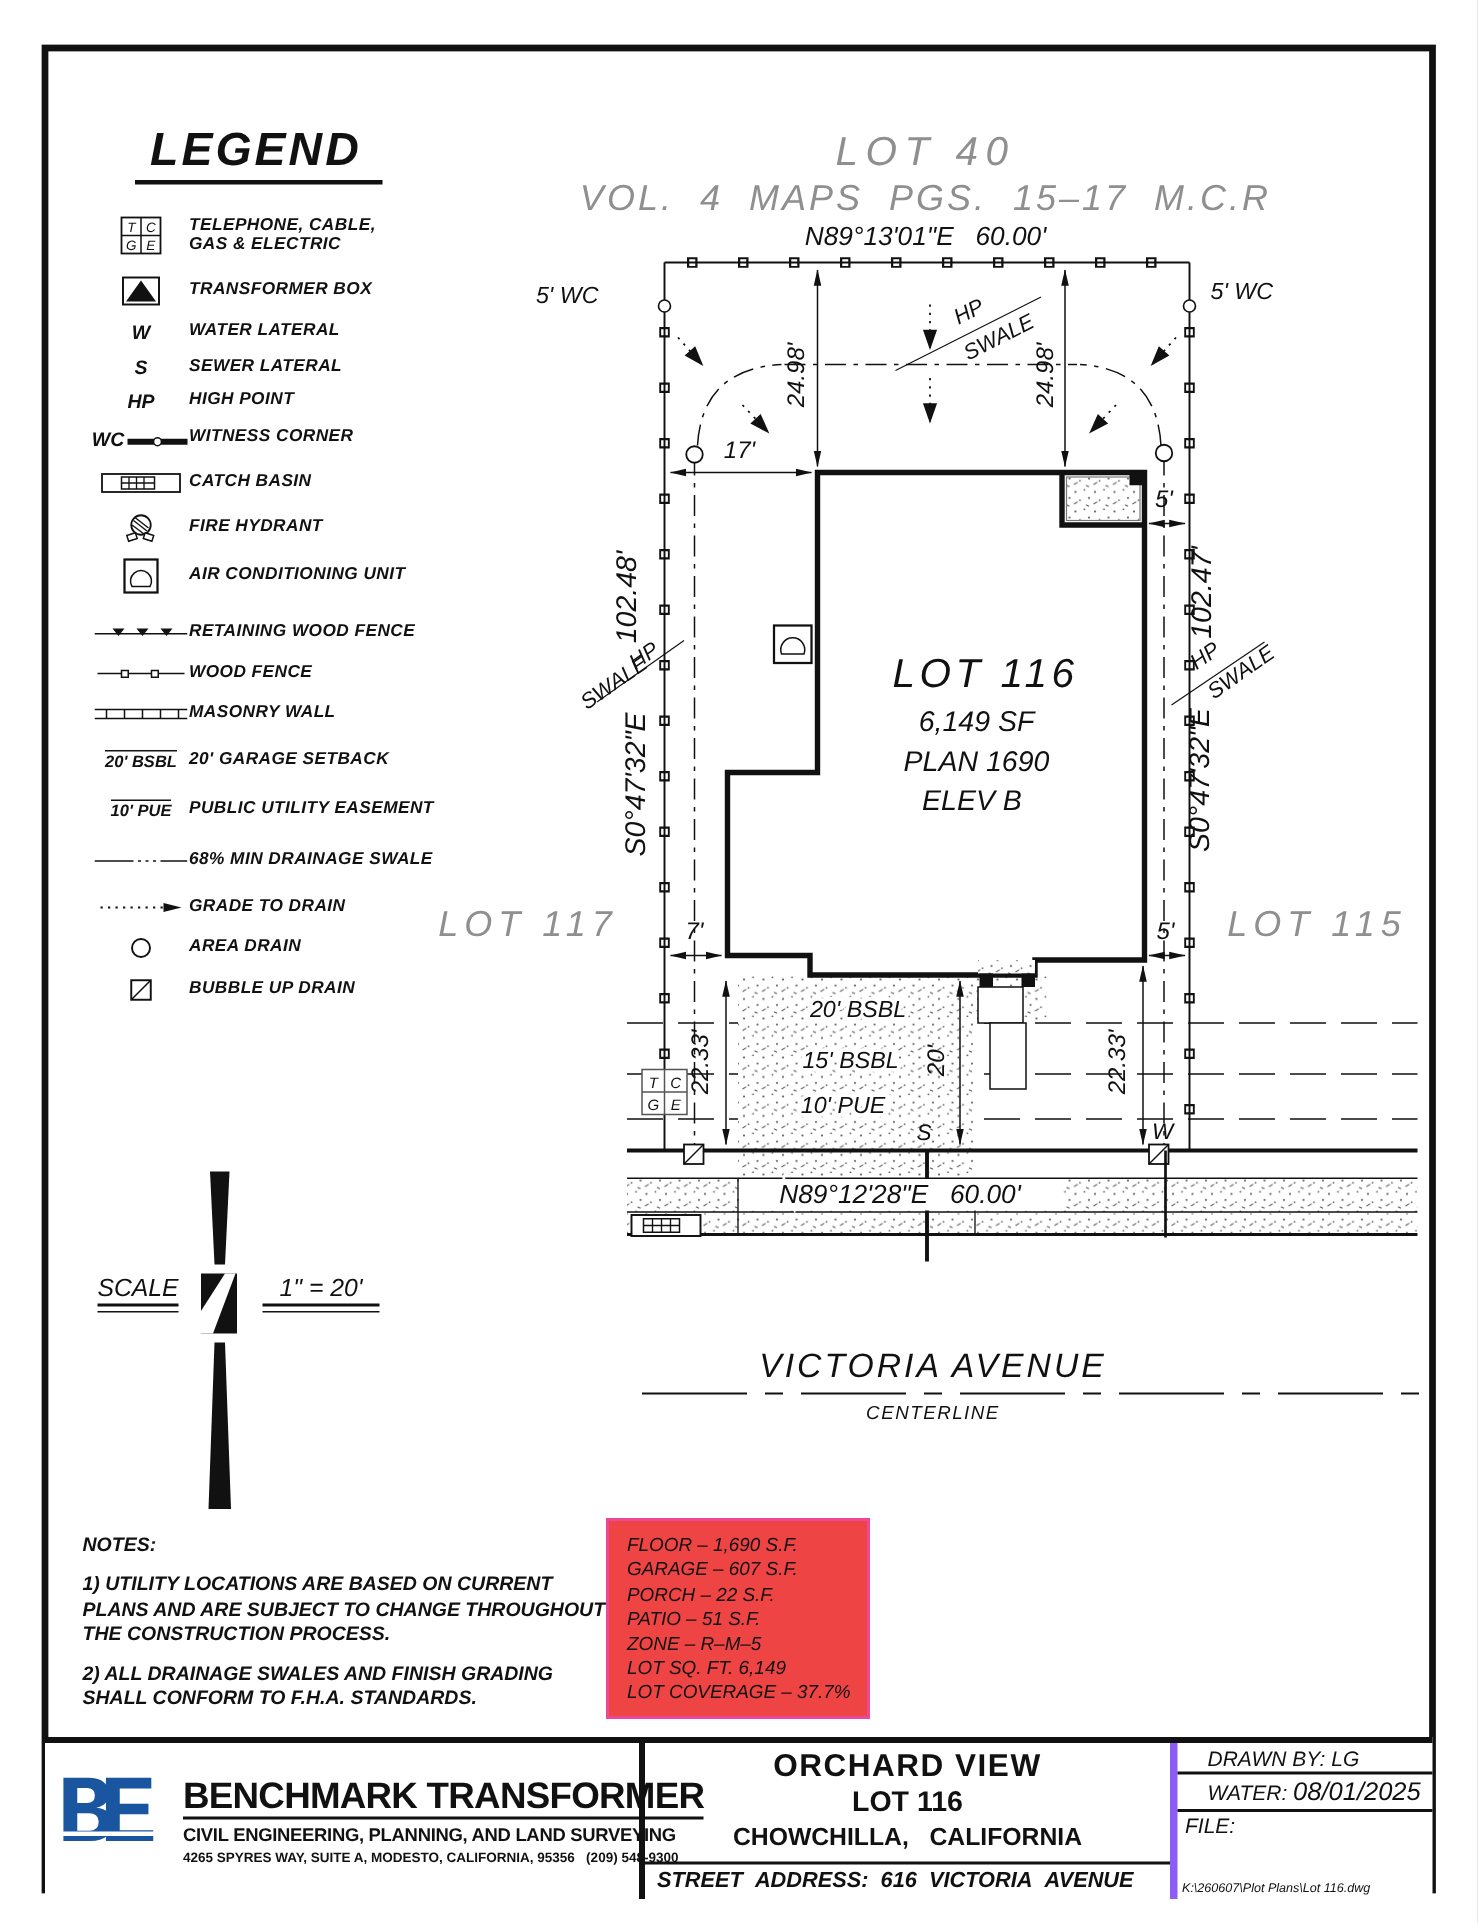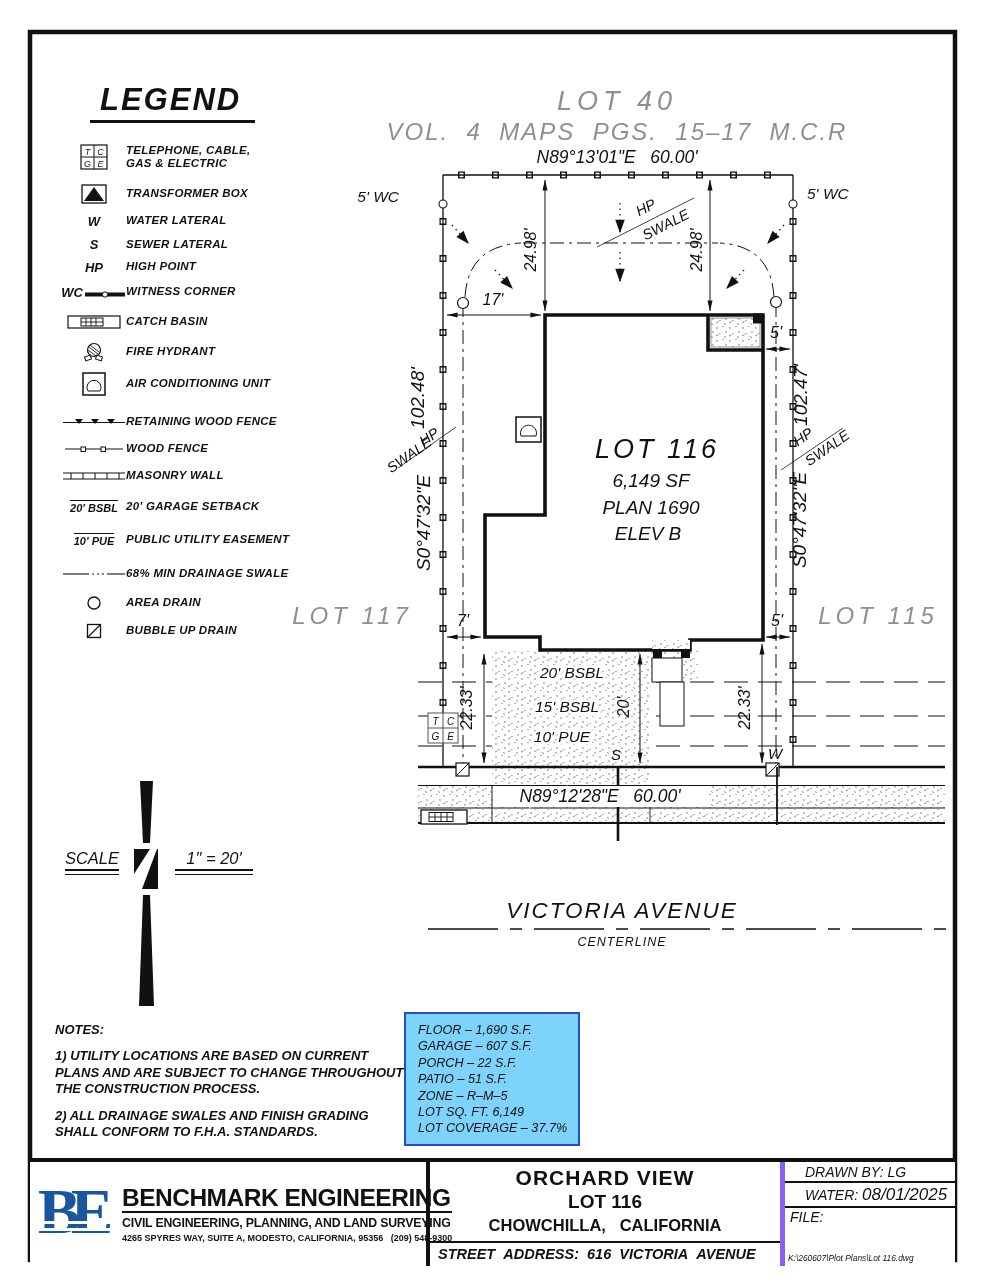--- a/index.html
+++ b/index.html
@@ -20,29 +20,29 @@
   .h44{height:44px}.h30{height:30px}.h24{height:24px}.h23{height:23px}.h22{height:22px}
   .h28{height:28px}.h31{height:31px}.h34{height:34px}.h26{height:26px}.h33{height:33px}.mt6{margin-top:6px}
   .ovl{border-top:1.6px solid #111;padding-top:1px;font-style:italic;font-weight:600;font-size:11px;white-space:nowrap;}
   .wcstack{display:flex;flex-direction:row;align-items:flex-end;line-height:1;}
   
   .notes{position:absolute;left:55px;top:1022px;width:352px;font-style:italic;font-weight:600;
          font-size:13px;line-height:1.26;}
   .notes p{margin:10px 0 0 0;}
   .notes .nh{margin:0;}
   
-  .areatable{position:absolute;left:404px;top:1012px;width:176px;border:2px solid #1d4ed8;
-      padding:8px 10px 7px 12px;box-sizing:border-box;background:#7dd3fc;}
+  .areatable{position:absolute;left:404px;top:1012px;width:176px;border:2px solid #ec4899;
+      padding:8px 10px 7px 12px;box-sizing:border-box;background:#ef4444;}
   .areatable div{font-style:italic;font-size:12.6px;font-weight:500;line-height:16.4px;white-space:nowrap;}
   
   .titleblock{position:absolute;left:30px;top:1158px;width:925px;height:104px;
       border-top:4px solid #111;display:flex;background:#fff;}
   .tb-left{width:400px;flex:none;border-right:4px solid #111;display:flex;align-items:center;padding:6px 4px 6px 8px;box-sizing:border-box;}
   .logo-be{position:relative;width:76px;height:66px;flex:none;margin-right:8px;}
-  .logo-be .bl{position:absolute;left:0;top:-6px;font-weight:800;font-size:64px;color:#1a56a0;letter-spacing:-10px;font-family:Liberation Serif, serif;}
+  .logo-be .bl{position:absolute;left:0;top:-6px;font-weight:800;font-size:64px;color:#1a56a0;letter-spacing:-10px;font-family:Liberation Mono, monospace;}
   .logo-be .stripe{position:absolute;left:0;width:74px;height:3px;background:#fff;}
   .tb-left-text{flex:1;}
   .tb-company{font-weight:800;font-size:24.5px;letter-spacing:-.5px;border-bottom:2.5px solid #111;
       white-space:nowrap;line-height:1.05;padding-bottom:1px;}
   .tb-tagline{font-weight:800;font-size:12.3px;letter-spacing:-.2px;margin-top:3px;white-space:nowrap;}
   .tb-address{font-weight:800;font-size:9px;margin-top:3px;white-space:nowrap;}
   .tb-mid{flex:1;display:flex;flex-direction:column;border-right:5px solid #8b5cf6;}
   .tb-mid-top{flex:1;text-align:center;padding-top:4px;}
   .tb-project{font-weight:800;font-size:21px;letter-spacing:1px;}
   .tb-lot{font-weight:800;font-size:19px;margin-top:1px;}
@@ -414,20 +414,29 @@
       <div class="lrow h33">
         <span class="ic">
           <svg width="62" height="8">
               <line x1="0" y1="4" x2="26" y2="4" stroke="#111" stroke-width="1.1"></line>
               <line x1="29" y1="4" x2="42" y2="4" stroke="#111" stroke-width="1.1" stroke-dasharray="2 3"></line>
               <line x1="44" y1="4" x2="62" y2="4" stroke="#111" stroke-width="1.1"></line>
             </svg>
         </span>
         <span class="lbl">68% MIN DRAINAGE SWALE</span>
       </div>
+      <div class="lrow h29">
+        <span class="ic">
+          <svg width="62" height="10">
+              <line x1="4" y1="5" x2="46" y2="5" stroke="#111" stroke-width="1.2" stroke-dasharray="1.5 3.5"></line>
+              <polygon points="46,2 58,5 46,8" fill="#111"></polygon>
+            </svg>
+        </span>
+        <span class="lbl">GRADE TO DRAIN</span>
+      </div>
       <div class="lrow h26">
         <span class="ic">
           <svg width="18" height="18">
               <circle cx="9" cy="9" r="6" fill="none" stroke="#111" stroke-width="1.3"></circle>
             </svg>
         </span>
         <span class="lbl">AREA DRAIN</span>
       </div>
       <div class="lrow h29">
         <span class="ic">
@@ -459,21 +468,21 @@
 
   <div class="titleblock">
     <div class="tb-left">
       <div class="logo-be">
         <span class="bl">BE</span>
         <span class="stripe" style="top:40px"></span>
         <span class="stripe" style="top:47px"></span>
         <span class="stripe" style="top:54px"></span>
       </div>
       <div class="tb-left-text">
-        <div class="tb-company">BENCHMARK ENGINEERING</div>
+        <div class="tb-company">BENCHMARK TRANSFORMER</div>
         <div class="tb-tagline">CIVIL ENGINEERING, PLANNING, AND LAND SURVEYING</div>
         <div class="tb-address">4265 SPYRES WAY, SUITE A, MODESTO, CALIFORNIA, 95356&nbsp;&nbsp;&nbsp;(209) 548-9300</div>
       </div>
     </div>
     <div class="tb-mid">
       <div class="tb-mid-top">
         <div class="tb-project">ORCHARD VIEW</div>
         <div class="tb-lot">LOT 116</div>
         <div class="tb-city">CHOWCHILLA,&nbsp;&nbsp;&nbsp;CALIFORNIA</div>
       </div>

